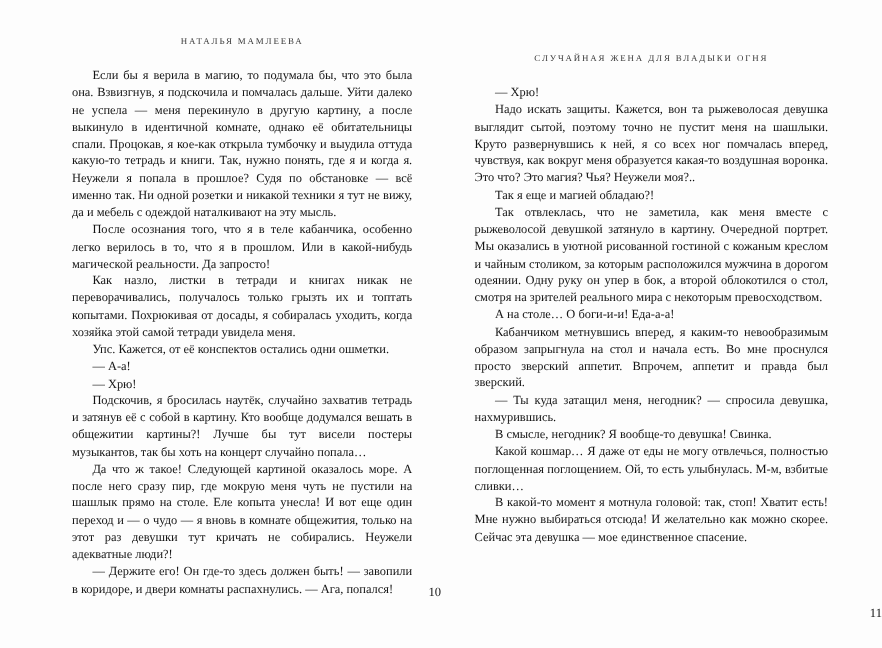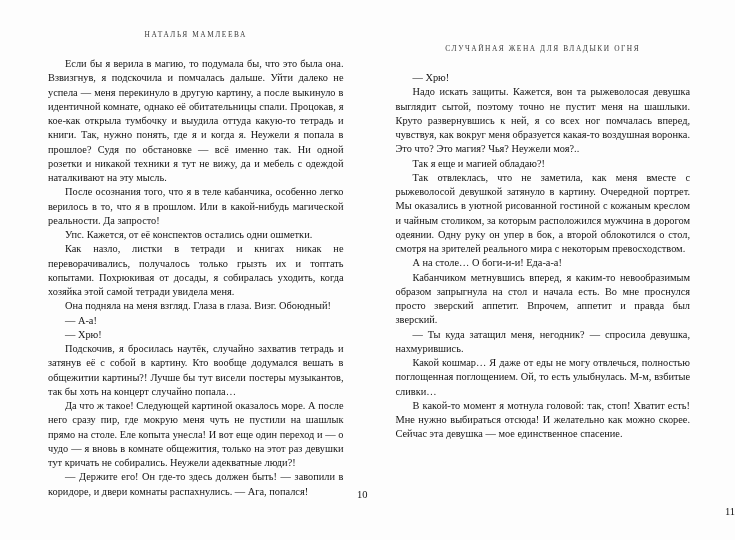--- a/index.html
+++ b/index.html
@@ -23,21 +23,21 @@
     display: flex;
   }
 
   .page {
     position: relative;
     width: 367.5px;
     height: 540px;
     box-sizing: border-box;
   }
 
-  .page-left  { padding: 0 24px 0 48px; }
+  .page-left  { padding: 0 24px 0 60px; }
   .page-right { padding: 14px 45px 0 28px; }
 
   .running-head {
     text-align: center;
     font-size: 7.4px;
     letter-spacing: 1.55px;
     text-transform: uppercase;
     color: #3a3a3a;
     padding-top: 30px;
     white-space: nowrap;
@@ -73,41 +73,41 @@
 </head>
 <body>
 
 <div class="spread">
 
   <div class="page page-left">
     <div class="running-head">НАТАЛЬЯ МАМЛЕЕВА</div>
     <div class="body-text">
       <p>Если бы я верила в магию, то подумала бы, что это была она. Взвизгнув, я подскочила и помчалась дальше. Уйти далеко не успела — меня перекинуло в другую картину, а после выкинуло в идентичной комнате, однако её обитательницы спали. Процокав, я кое-как открыла тумбочку и выудила оттуда какую-то тетрадь и книги. Так, нужно понять, где я и когда я. Неужели я попала в прошлое? Судя по обстановке — всё именно так. Ни одной розетки и никакой техники я тут не вижу, да и мебель с одеждой наталкивают на эту мысль.</p>
       <p>После осознания того, что я в теле кабанчика, особенно легко верилось в то, что я в прошлом. Или в какой-нибудь магической реальности. Да запросто!</p>
+      <p>Как назло, листки в тетради и книгах никак не переворачивались, получалось только грызть их и топтать копытами. Похрюкивая от досады, я собиралась уходить, когда хозяйка этой самой тетради увидела меня.</p>
       <p>Упс. Кажется, от её конспектов остались одни ошметки.</p>
-      <p>Как назло, листки в тетради и книгах никак не переворачивались, получалось только грызть их и топтать копытами. Похрюкивая от досады, я собиралась уходить, когда хозяйка этой самой тетради увидела меня.</p>
-      <p>Она подняла на меня взгляд. Глаза в глаза. Визг. Обоюдный!</p>
       <p>— А-а!</p>
       <p>— Хрю!</p>
       <p>Подскочив, я бросилась наутёк, случайно захватив тетрадь и затянув её с собой в картину. Кто вообще додумался вешать в общежитии картины?! Лучше бы тут висели постеры музыкантов, так бы хоть на концерт случайно попала…</p>
       <p>Да что ж такое! Следующей картиной оказалось море. А после него сразу пир, где мокрую меня чуть не пустили на шашлык прямо на столе. Еле копыта унесла! И вот еще один переход и — о чудо — я вновь в комнате общежития, только на этот раз девушки тут кричать не собирались. Неужели адекватные люди?!</p>
       <p>— Держите его! Он где-то здесь должен быть! — завопили в коридоре, и двери комнаты распахнулись. — Ага, попался!</p>
     </div>
     <div class="page-number">10</div>
   </div>
 
   <div class="page page-right">
     <div class="running-head">СЛУЧАЙНАЯ ЖЕНА ДЛЯ ВЛАДЫКИ ОГНЯ</div>
     <div class="body-text">
       <p>— Хрю!</p>
       <p>Надо искать защиты. Кажется, вон та рыжеволосая девушка выглядит сытой, поэтому точно не пустит меня на шашлыки. Круто развернувшись к ней, я со всех ног помчалась вперед, чувствуя, как вокруг меня образуется какая-то воздушная воронка. Это что? Это магия? Чья? Неужели моя?..</p>
       <p>Так я еще и магией обладаю?!</p>
       <p>Так отвлеклась, что не заметила, как меня вместе с рыжеволосой девушкой затянуло в картину. Очередной портрет. Мы оказались в уютной рисованной гостиной с кожаным креслом и чайным столиком, за которым расположился мужчина в дорогом одеянии. Одну руку он упер в бок, а второй облокотился о стол, смотря на зрителей реального мира с некоторым превосходством.</p>
       <p>А на столе… О боги-и-и! Еда-а-а!</p>
       <p>Кабанчиком метнувшись вперед, я каким-то невообразимым образом запрыгнула на стол и начала есть. Во мне проснулся просто зверский аппетит. Впрочем, аппетит и правда был зверский.</p>
       <p>— Ты куда затащил меня, негодник? — спросила девушка, нахмурившись.</p>
+      <p>В смысле, негодник? Я вообще-то девушка! Свинка.</p>
       <p>Какой кошмар… Я даже от еды не могу отвлечься, полностью поглощенная поглощением. Ой, то есть улыбнулась. М-м, взбитые сливки…</p>
       <p>В какой-то момент я мотнула головой: так, стоп! Хватит есть! Мне нужно выбираться отсюда! И желательно как можно скорее. Сейчас эта девушка — мое единственное спасение.</p>
     </div>
     <div class="page-number">11</div>
   </div>
 
 </div>
 
 </body></html>

